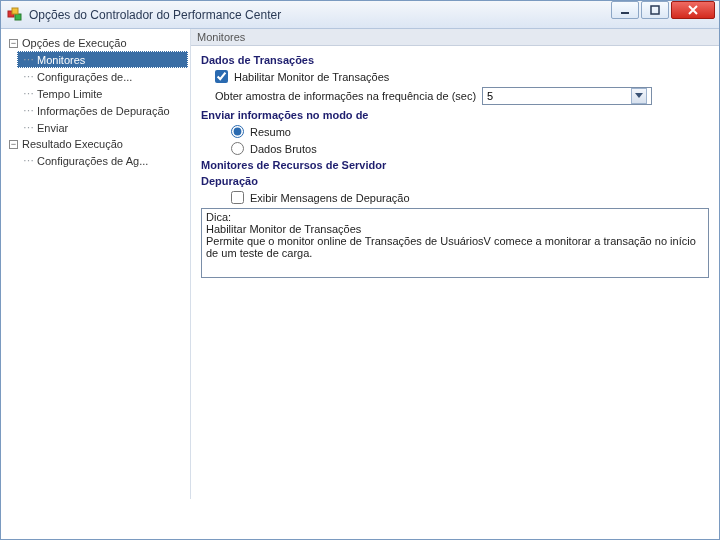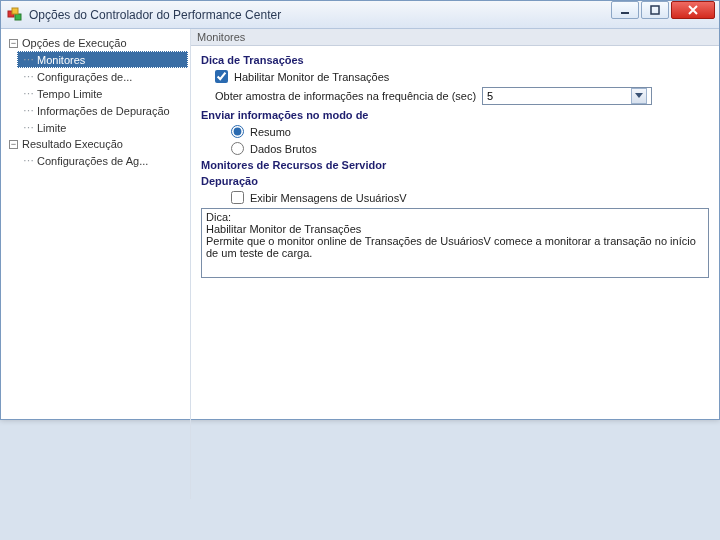--- a/index.html
+++ b/index.html
@@ -1,17 +1,17 @@
 <!DOCTYPE html>
 <html><head>
   <meta charset="utf-8">
   <style>
     * { box-sizing: border-box; margin: 0; padding: 0; font-family: "Segoe UI", Tahoma, sans-serif; font-size: 11px; }
     body { background: #d8e2ee; width: 720px; height: 540px; overflow: hidden; }
-    .window { width: 720px; height: 420px; background: #fff; border: 1px solid #7a9ac0; box-shadow: 0 0 6px rgba(0,0,0,0.2); }
+    .window { width: 720px; height: 540px; background: #fff; border: 1px solid #7a9ac0; box-shadow: 0 0 6px rgba(0,0,0,0.2); }
     .titlebar { height: 28px; background: linear-gradient(#f4f7fb, #dce6f4); display: flex; align-items: center; padding-left: 6px; border-bottom: 1px solid #b5c6dd; }
     .titlebar .app-icon { width: 16px; height: 16px; margin-right: 6px; }
     .titlebar .title { flex: 1; color: #2a3a55; font-size: 12px; }
     .winctl { display: flex; height: 22px; margin-right: 4px; gap: 2px; align-self: flex-start; }
     .winbtn { width: 28px; height: 18px; border: 1px solid #8ca6c6; background: linear-gradient(#f7fbff,#dde8f6); border-radius: 2px; display:flex; align-items:center; justify-content:center; }
     .winbtn.close { width: 44px; background: linear-gradient(#ef6b63,#d32a1e); border-color: #a01a12; color:#fff; font-weight:bold; }
     .winbtn svg { display:block; }
     .client { display: flex; height: 470px; }
     .tree { width: 190px; padding: 6px 2px; border-right: 1px solid #d6dee9; color: #333; }
     .tree-node { display:flex; align-items:center; padding: 2px 4px 2px 6px; white-space: nowrap; cursor: default; }
@@ -92,40 +92,40 @@
         <div class="tree-leaf">
             <span class="dots">⋯</span>
             <span>Tempo Limite</span>
           </div>
         <div class="tree-leaf">
             <span class="dots">⋯</span>
             <span>Informações de Depuração</span>
           </div>
         <div class="tree-leaf">
             <span class="dots">⋯</span>
-            <span>Limite</span>
+            <span>Enviar</span>
           </div>
       </div>
       <div class="tree-node">
         <span class="exp">−</span>
         <span>Resultado Execução</span>
       </div>
       <div class="tree-children">
         <div class="tree-leaf">
             <span class="dots">⋯</span>
             <span>Configurações de Ag...</span>
           </div>
       </div>
     </div>
 
     <div class="panel">
       <div class="panel-header">Monitores</div>
       <div class="panel-body">
 
-        <div class="section-title">Dica de Transações</div>
+        <div class="section-title">Dados de Transações</div>
         <div class="row indent-1">
           <input type="checkbox" class="chk" checked="" style="">
           <span class="lbl">Habilitar Monitor de Transações</span>
         </div>
         <div class="row indent-1">
           <span class="lbl">Obter amostra de informações na frequência de (sec)</span>
           <div class="sel-field" style="width:170px">
             <span class="sel-val">5</span>
             <span class="sel-btn">
               <svg width="8" height="6">
@@ -143,21 +143,21 @@
         <div class="row indent-2">
           <input type="radio" class="radio" name="sendmode" style="">
           <span class="lbl">Dados Brutos</span>
         </div>
 
         <div class="section-title">Monitores de Recursos de Servidor</div>
 
         <div class="section-title">Depuração</div>
         <div class="row indent-2">
           <input type="checkbox" class="chk" style="">
-          <span class="lbl">Exibir Mensagens de UsuáriosV</span>
+          <span class="lbl">Exibir Mensagens de Depuração</span>
         </div>
 
         <div class="hint-box">
           <div class="hint-title">Dica:</div>
           <div class="hint-body">Habilitar Monitor de Transações</div>
           <div class="hint-body">Permite que o monitor online de Transações de UsuáriosV comece a monitorar a transação no início de um teste de carga.</div>
         </div>
       </div>
     </div>
   </div>

